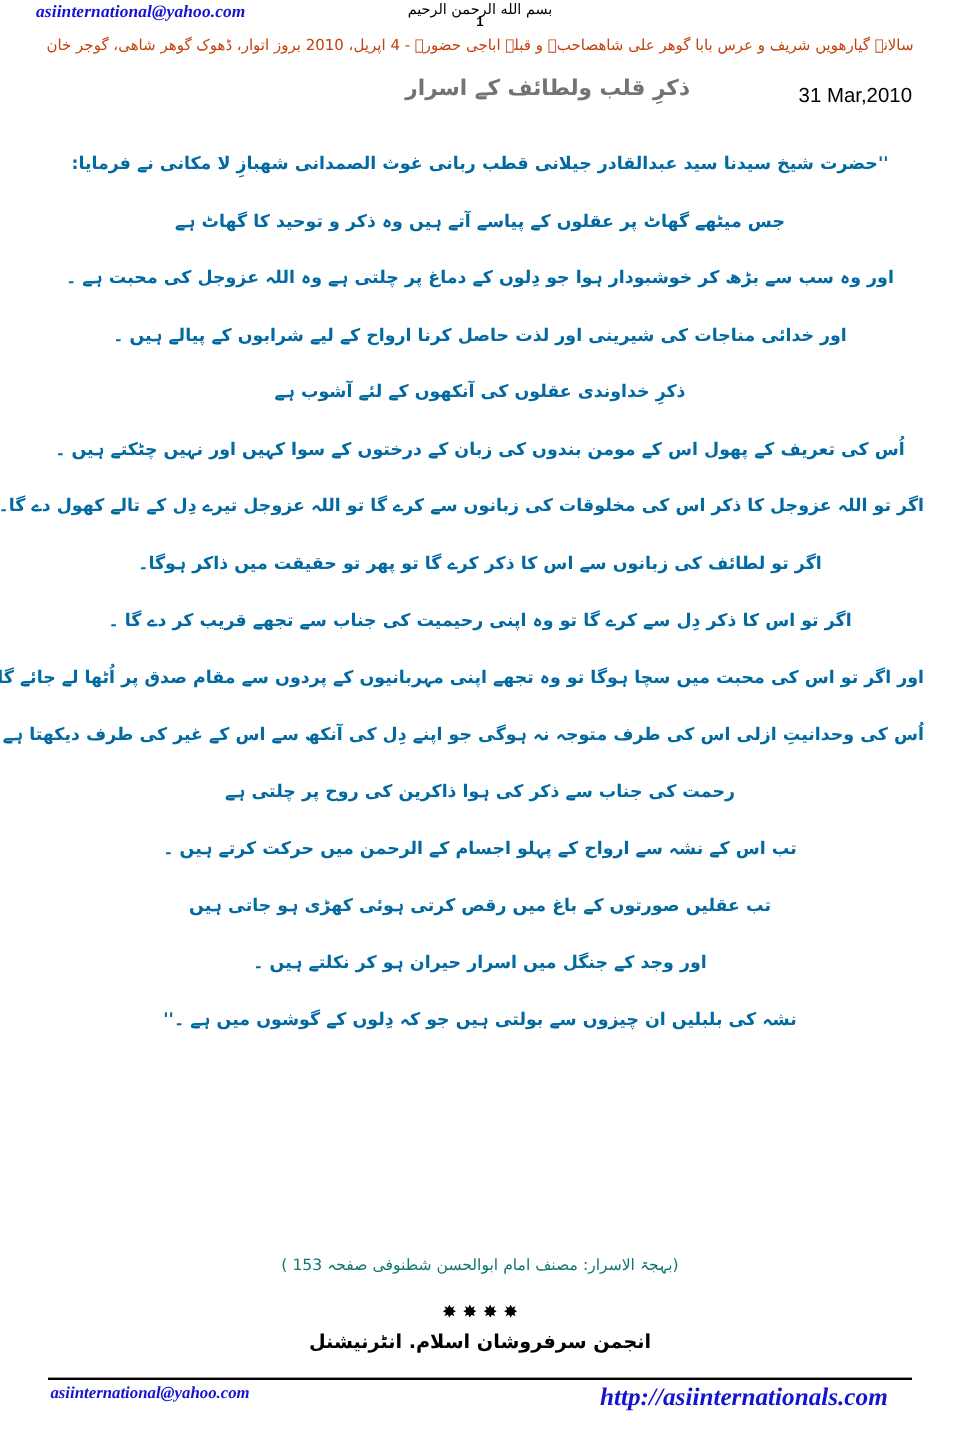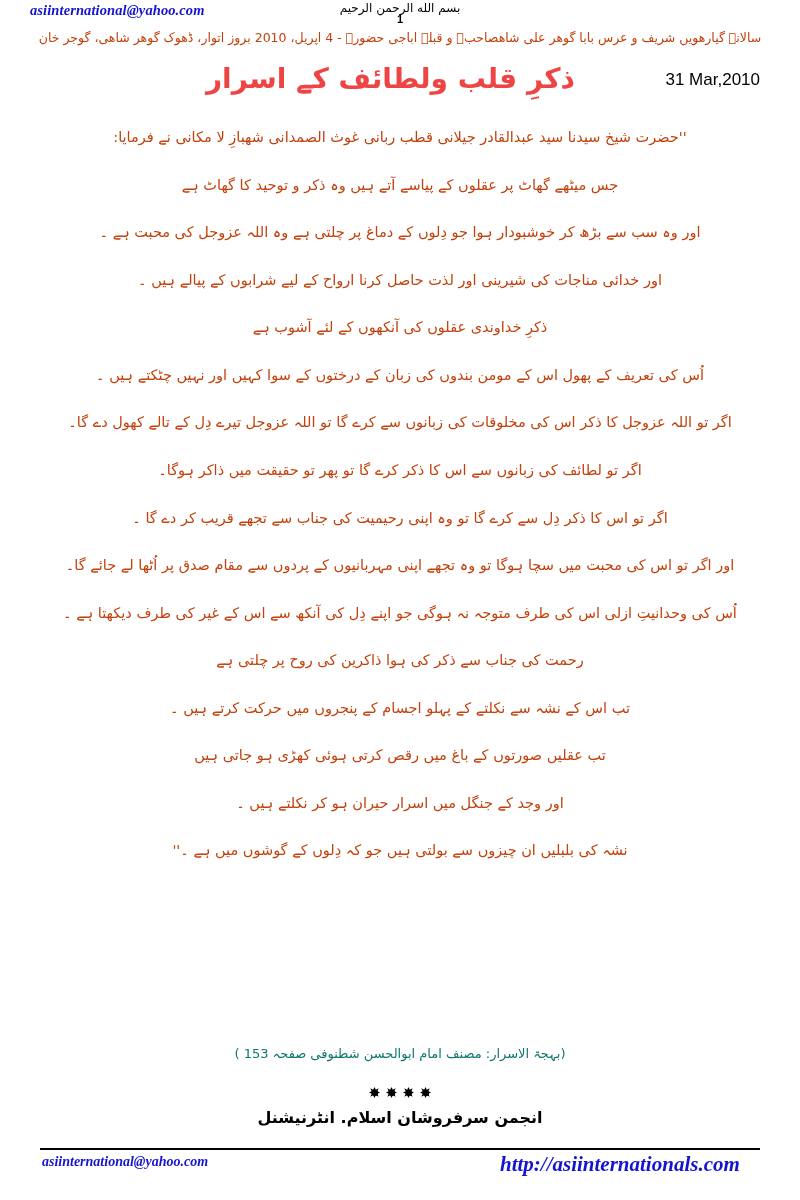--- a/index.html
+++ b/index.html
@@ -71,23 +71,23 @@
     right: 0;
     top: 62px;
     height: 48px;
   }
   .doc-title {
     position: absolute;
     right: 225px;
     top: 0;
     direction: rtl;
     font-family: "DejaVu Sans", sans-serif;
-    font-size: 28px;
-    font-weight: bold;
-    color: #ef4444;
+    font-size: 18px;
+    font-weight: bold;
+    color: #737373;
     white-space: nowrap;
     text-align: right;
   }
   .doc-date {
     position: absolute;
     right: 40px;
     top: 8px;
     font-family: "Liberation Sans", sans-serif;
     font-size: 17px;
     color: #000000;
@@ -100,23 +100,24 @@
     left: 30px;
     right: 30px;
     top: 128px;
     direction: rtl;
   }
   .body-line {
     direction: rtl;
     font-family: "DejaVu Sans", sans-serif;
     font-size: 14.5px;
     line-height: 1.35;
-    color: #c2410c;
+    color: #0369a1;
     margin: 0 0 28px 0;
     white-space: nowrap;
+    font-weight: bold;
   }
   .ln-center { text-align: center; }
 
   
   .citation {
     position: absolute;
     left: 30px;
     right: 30px;
     top: 1046px;
     direction: rtl;
@@ -223,21 +224,21 @@
     <p class="body-line ln-center">اور وہ سب سے بڑھ کر خوشبودار ہوا جو دِلوں کے دماغ پر چلتی ہے وہ اللہ عزوجل کی محبت ہے ۔</p>
     <p class="body-line ln-center">اور خدائی مناجات کی شیرینی اور لذت حاصل کرنا ارواح کے لیے شرابوں کے پیالے ہیں ۔</p>
     <p class="body-line ln-center">ذکرِ خداوندی عقلوں کی آنکھوں کے لئے آشوب ہے</p>
     <p class="body-line ln-center">اُس کی تعریف کے پھول اس کے مومن بندوں کی زبان کے درختوں کے سوا کہیں اور نہیں چٹکتے ہیں ۔</p>
     <p class="body-line ln-center">اگر تو اللہ عزوجل کا ذکر اس کی مخلوقات کی زبانوں سے کرے گا تو اللہ عزوجل تیرے دِل کے تالے کھول دے گا۔</p>
     <p class="body-line ln-center">اگر تو لطائف کی زبانوں سے اس کا ذکر کرے گا تو پھر تو حقیقت میں ذاکر ہوگا۔</p>
     <p class="body-line ln-center">اگر تو اس کا ذکر دِل سے کرے گا تو وہ اپنی رحیمیت کی جناب سے تجھے قریب کر دے گا ۔</p>
     <p class="body-line ln-center">اور اگر تو اس کی محبت میں سچا ہوگا تو وہ تجھے اپنی مہربانیوں کے پردوں سے مقام صدق پر اُٹھا لے جائے گا۔</p>
     <p class="body-line ln-center">اُس کی وحدانیتِ ازلی اس کی طرف متوجہ نہ ہوگی جو اپنے دِل کی آنکھ سے اس کے غیر کی طرف دیکھتا ہے ۔</p>
     <p class="body-line ln-center">رحمت کی جناب سے ذکر کی ہوا ذاکرین کی روح پر چلتی ہے</p>
-    <p class="body-line ln-center">تب اس کے نشہ سے نکلتے کے پہلو اجسام کے پنجروں میں حرکت کرتے ہیں ۔</p>
+    <p class="body-line ln-center">تب اس کے نشہ سے ارواح کے پہلو اجسام کے الرحمن میں حرکت کرتے ہیں ۔</p>
     <p class="body-line ln-center">تب عقلیں صورتوں کے باغ میں رقص کرتی ہوئی کھڑی ہو جاتی ہیں</p>
     <p class="body-line ln-center">اور وجد کے جنگل میں اسرار حیران ہو کر نکلتے ہیں ۔</p>
     <p class="body-line ln-center">نشہ کی بلبلیں ان چیزوں سے بولتی ہیں جو کہ دِلوں کے گوشوں میں ہے ۔''</p>
   </div>
 
   <div class="citation">(بہجۃ الاسرار: مصنف امام ابوالحسن شطنوفی  صفحہ  153 )</div>
 
   <div class="ornaments">
     <span class="orn"></span><span class="orn"></span><span class="orn"></span><span class="orn"></span>
   </div>

